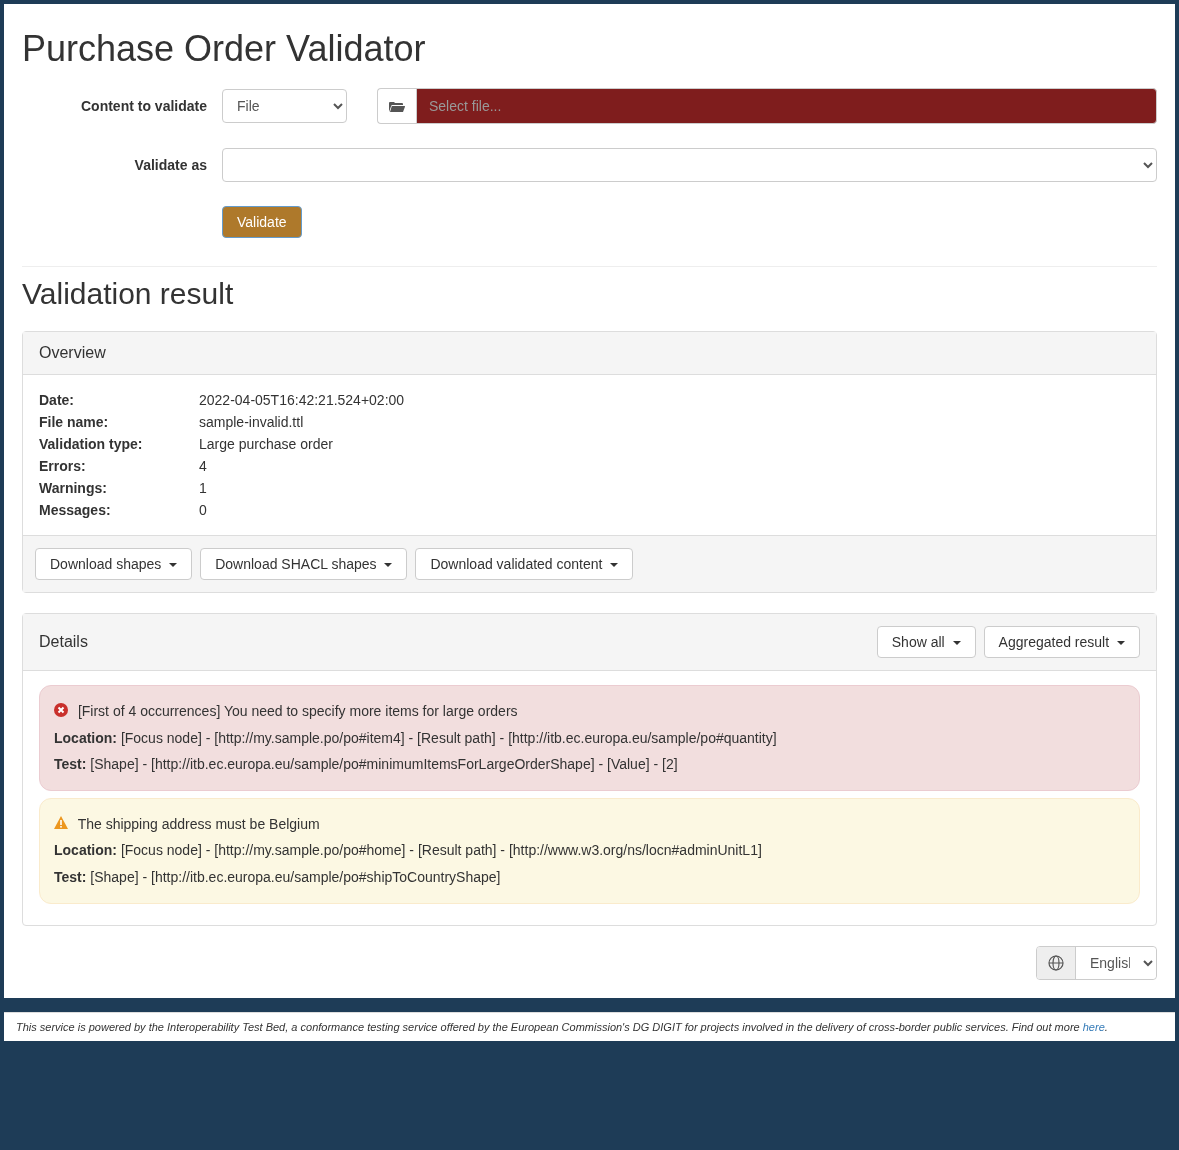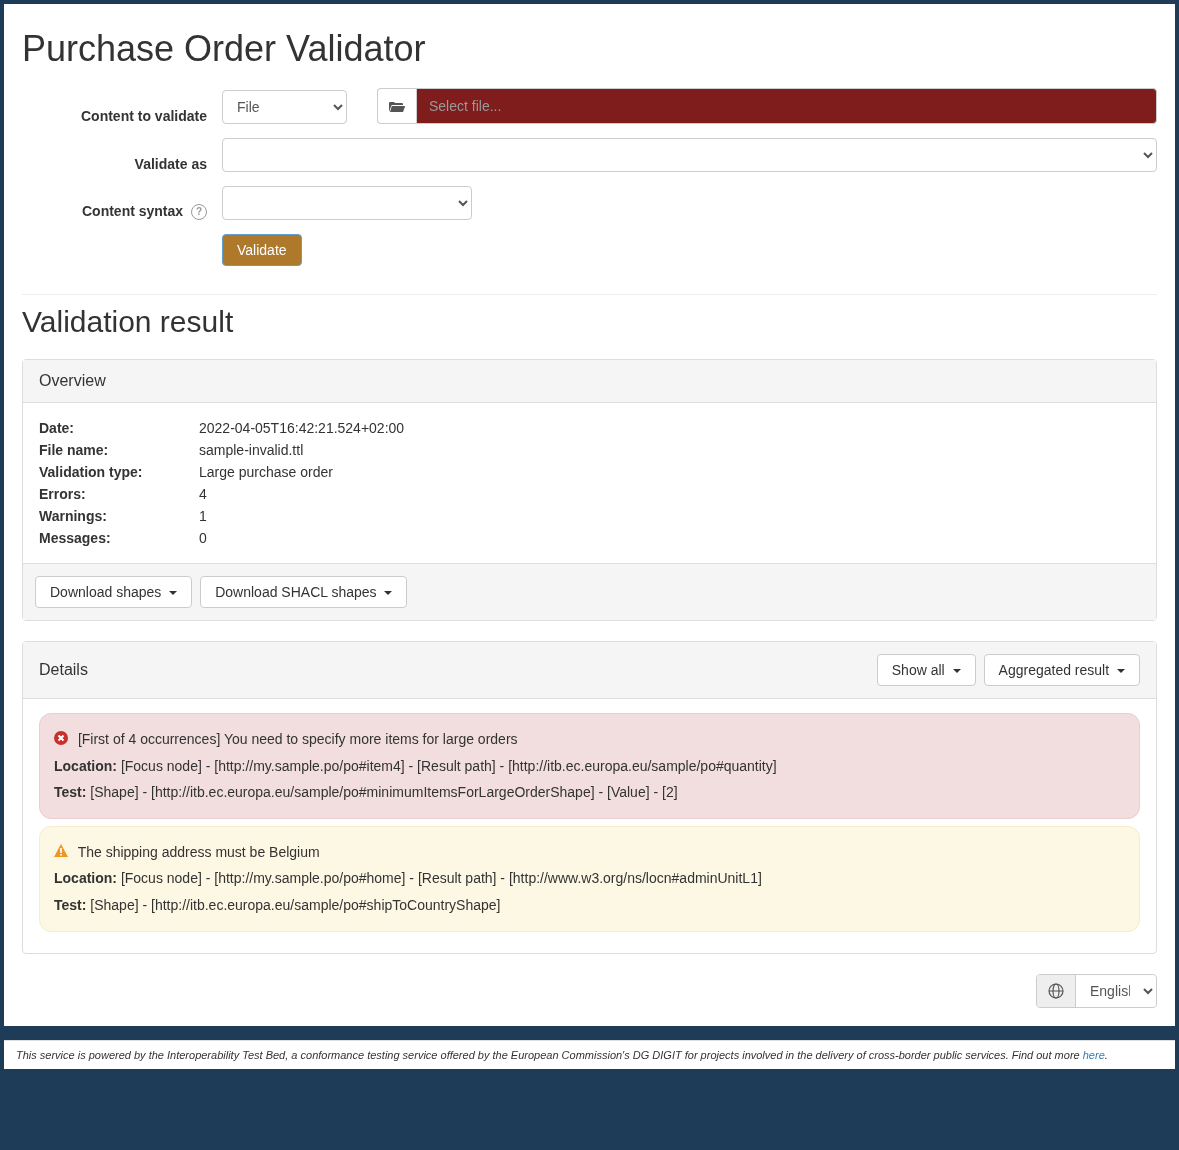--- a/index.html
+++ b/index.html
@@ -1,19 +1,19 @@
 <!DOCTYPE html>
 <html><head>
 <meta charset="utf-8">
 <style>
   html,body{margin:0;padding:0;font-family:"Helvetica Neue",Helvetica,Arial,sans-serif;color:#333;background:#1e3c57;}
   .outer{padding:4px 4px 12px 4px;}
   .page{background:#fff;padding:0 18px 18px 18px;}
   h1{font-size:36px;font-weight:500;color:#333;margin:0;padding:24px 0 18px 0;}
-  .form-row{display:flex;align-items:flex-end;margin-bottom:14px;}
+  .form-row{display:flex;align-items:center;margin-bottom:24px;}
   .form-label{width:185px;text-align:right;font-weight:700;font-size:14px;padding-right:15px;}
   .form-label .help{display:inline-block;width:14px;height:14px;border:1px solid #999;color:#999;border-radius:50%;font-size:10px;line-height:14px;text-align:center;margin-left:4px;vertical-align:middle;}
   select,.text-input{height:34px;border:1px solid #ccc;border-radius:4px;font-size:14px;padding:0 10px;background:#fff;color:#555;}
   .sel-small{width:125px;}
   .file-row{display:flex;flex:1;margin-left:30px;}
   .file-btn{width:38px;height:34px;border:1px solid #ccc;border-right:none;border-radius:4px 0 0 4px;display:flex;align-items:center;justify-content:center;background:#fff;}
   .file-input{flex:1;height:34px;border:1px solid #ccc;border-radius:0 4px 4px 0;background:#7f1d1d;color:#999;font-size:14px;padding:0 12px;display:flex;align-items:center;}
   .sel-wide{flex:1;}
   .sel-mid{width:250px;}
   .btn{display:inline-block;border:1px solid transparent;border-radius:4px;padding:7px 14px;font-size:14px;background:#fff;cursor:pointer;}
@@ -66,29 +66,20 @@
       </div>
     </div>
 
     <div class="form-row">
       <div class="form-label">Validate as</div>
       <select class="sel-wide">
         <option></option>
       </select>
     </div>
 
-    <div class="form-row">
-      <div class="form-label">
-        <span>Content syntax</span>
-        <span class="help">?</span>
-      </div>
-      <select class="sel-mid">
-        <option></option>
-      </select>
-    </div>
 
     <div class="form-row">
       <div class="form-label"></div>
       <button class="btn btn-primary">Validate</button>
     </div>
 
     <hr>
 
     <h2>Validation result</h2>
 
@@ -118,20 +109,21 @@
             <span>1</span>
           </div>
         <div class="ov-row">
             <span class="lbl">Messages:</span>
             <span>0</span>
           </div>
       </div>
       <div class="panel-ft">
         <button class="btn btn-default"><span>Download shapes</span> <span class="caret"></span></button>
         <button class="btn btn-default"><span>Download SHACL shapes</span> <span class="caret"></span></button>
+        <button class="btn btn-default"><span>Download validated content</span> <span class="caret"></span></button>
       </div>
     </div>
 
     <div class="panel">
       <div class="panel-hd">
         <span>Details</span>
         <div class="hd-btns">
           <button class="btn btn-default"><span>Show all</span> <span class="caret"></span></button>
           <button class="btn btn-default"><span>Aggregated result</span> <span class="caret"></span></button>
         </div>

